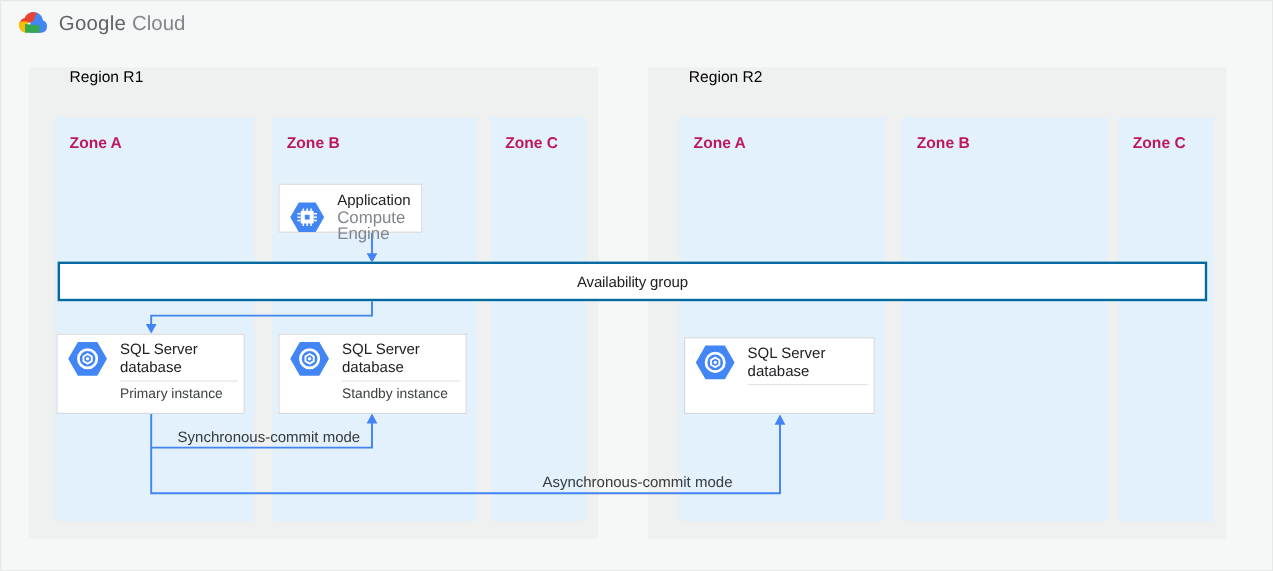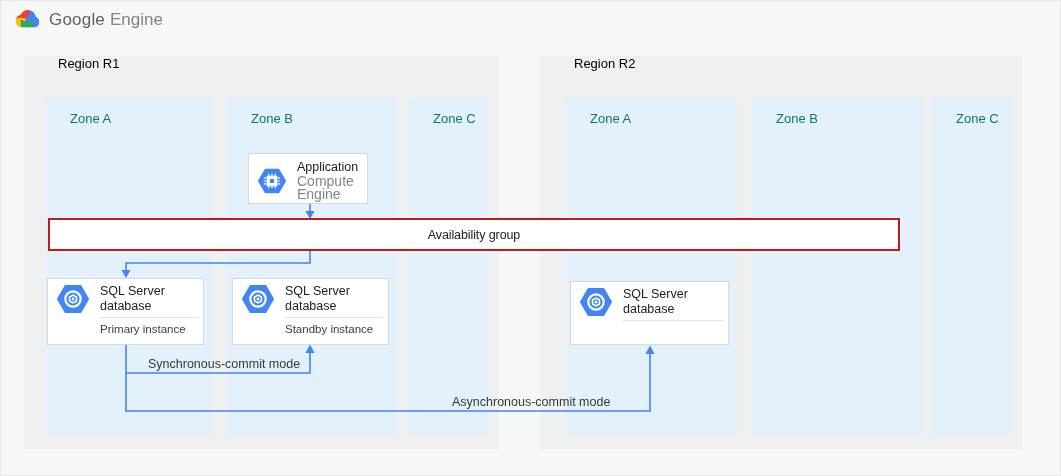--- a/index.html
+++ b/index.html
@@ -10,33 +10,33 @@
     -webkit-font-smoothing:antialiased;
   }
   
   .logo{position:absolute;left:14px;top:8px;display:flex;align-items:flex-end;gap:8px;}
   .logo .brand{font-size:17px;color:#5F6368;letter-spacing:.2px;}
   .logo .product{font-size:17px;color:#80868B;margin-left:-3px;}
   
   .region{position:absolute;background:#EFF0F0;}
   .region-label{position:absolute;left:14px;top:0;font-size:13px;color:#000000;margin-left:20px;}
   .zone{position:absolute;background:#E2F1FC;}
-  .zone-label{position:absolute;left:24px;top:13px;font-size:13px;color:#0f766e;}
+  .zone-label{position:absolute;left:12px;top:13px;font-size:13px;color:#be185d;font-weight:bold;}
   
   .card{position:absolute;background:#fff;border:1px solid #D7DADD;box-sizing:border-box;z-index:6;}
   .card-head{display:flex;align-items:center;gap:10px;padding:5px 6px 3px 8px;}
   .card-title{font-size:12.5px;line-height:15px;color:#202124;width:86px;}
   .card-sub{font-size:14px;line-height:13px;color:#80868B;}
   .card-divider{border-top:1px solid #E3E3E3;margin:0 5px 0 52px;}
   .card-instance{font-size:11.5px;color:#3C4043;padding:5px 0 6px 52px;}
   .hex-icon{flex:0 0 auto;display:block;}
   
   .avail-bar{
-    position:absolute;left:48px;top:218px;width:852px;height:33px;box-sizing:border-box;
-    background:#fff;border:2px solid #b91c1c;z-index:5;
+    position:absolute;left:48px;top:218px;width:958px;height:33px;box-sizing:border-box;
+    background:#fff;border:2px solid #0369a1;z-index:5;
     display:flex;align-items:center;justify-content:center;
   }
   .avail-bar span{font-size:12.5px;color:#202124;letter-spacing:-0.1px;}
   
   .conn-label{position:absolute;font-size:12.5px;color:#37393B;z-index:7;white-space:nowrap;}
   .connections{position:absolute;left:0;top:0;z-index:4;pointer-events:none;}
 </style>
 </head>
 <body>
 
@@ -50,21 +50,21 @@
         </clipPath>
       </defs>
       <g clip-path="url(#cloudclip)">
         <rect x="10" y="0" width="14" height="20" fill="#4285F4"></rect>
         <polygon points="0,0 16,0 12,9 1,12" fill="#EA4335"></polygon>
         <rect x="0" y="9" width="8" height="11" fill="#FBBC04"></rect>
         <polygon points="6,11 17,12 17,20 6,20" fill="#34A853"></polygon>
       </g>
     </svg>
     <span class="brand">Google</span>
-    <span class="product">Engine</span>
+    <span class="product">Cloud</span>
   </div>
 
   <div class="region" style="left:24px;top:56px;width:475px;height:393px;">
     <div class="region-label">Region R1</div>
     <div class="zone" style="left:22px;top:42px;width:166px;height:336px;">
       <span class="zone-label">Zone A</span>
     </div>
     <div class="zone" style="left:203px;top:42px;width:170px;height:336px;">
       <span class="zone-label">Zone B</span>
     </div>
@@ -98,21 +98,21 @@
       <polygon points="121.5,270 130.5,270 126,278"></polygon>
       <polygon points="305.5,353 314.5,353 310,344.5"></polygon>
       <polygon points="645.5,354 654.5,354 650,345.5"></polygon>
     </g>
   </svg>
 
   <div class="avail-bar">
     <span>Availability group</span>
   </div>
 
-  <div class="card" style="left:248px;top:153px;width:120px;height:51px;">
+  <div class="card" style="left:232px;top:153px;width:120px;height:41px;">
     <div class="card-head" style="padding-top:6px;">
       <svg class="hex-icon" width="30" height="26" viewBox="0 0 24 21">
         <path d="M17.7.6H6.3L.6 10.5l5.7 9.9h11.4l5.7-9.9z" fill="#4285F4"></path>
         <g stroke="#fff" stroke-width="1">
           <path d="M9.4 4.6v2M12 4.6v2M14.6 4.6v2M9.4 14.4v2M12 14.4v2M14.6 14.4v2M5.4 8.2h2M5.4 10.5h2M5.4 12.8h2M16.6 8.2h2M16.6 10.5h2M16.6 12.8h2"></path>
         </g>
         <rect x="7.6" y="6.2" width="8.8" height="8.6" rx="0.8" fill="#fff"></rect>
         <rect x="10.4" y="8.9" width="3.2" height="3.2" fill="#4285F4"></rect>
       </svg>
       <div>

